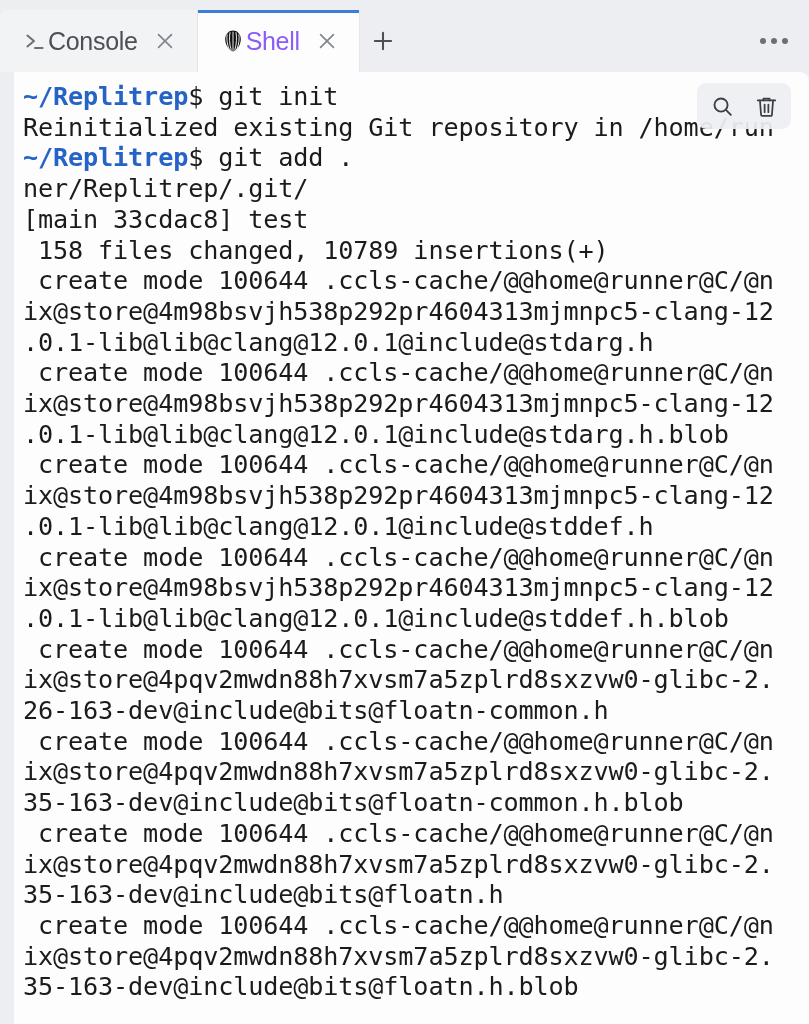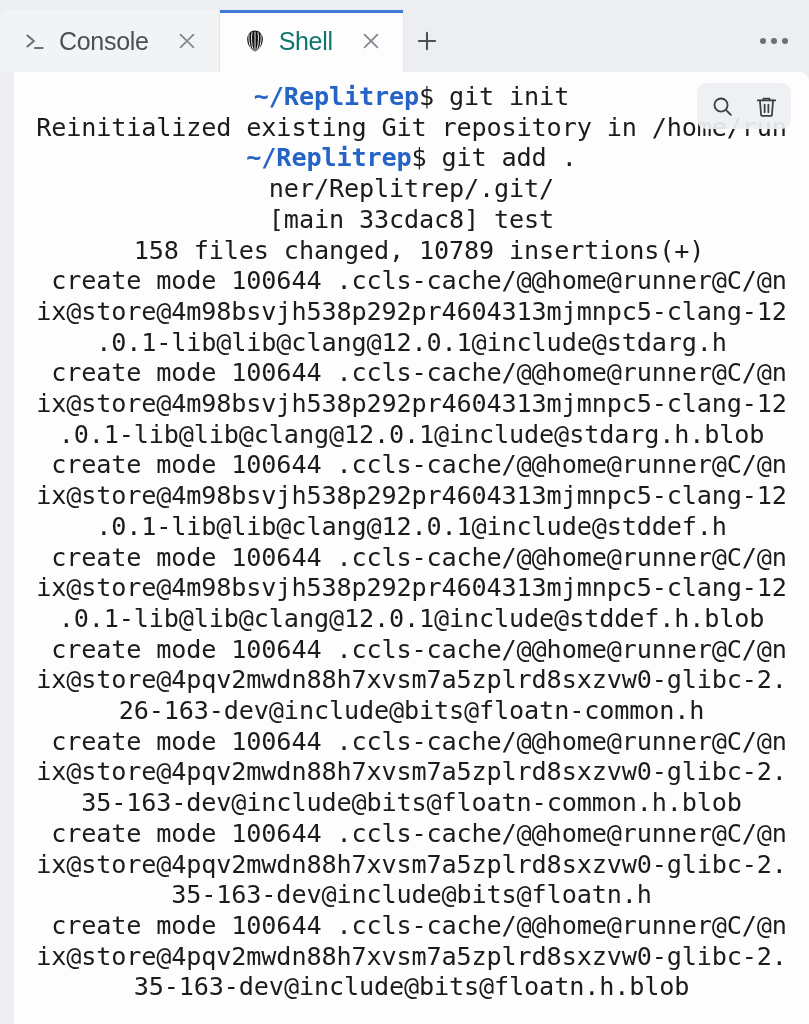--- a/index.html
+++ b/index.html
@@ -36,21 +36,20 @@
     align-items: flex-end;
     height: 72px;
     flex: 1 1 auto;
     min-width: 0;
   }
 
   .tab {
     position: relative;
     display: flex;
     align-items: center;
-    gap: 11px;
     height: 62px;
     padding: 0 17px 0 22px;
     background: #f2f3f5;
     border-right: 1px solid #e2e4e8;
     cursor: pointer;
     user-select: none;
     white-space: nowrap;
   }
 
   .tab.first {
@@ -75,21 +74,21 @@
     align-items: center;
     justify-content: center;
     width: 26px;
     height: 26px;
     flex: none;
   }
 
   .tab-label {
     font-size: 25px;
     letter-spacing: -0.3px;
-    color: #0f766e;
+    color: #8b5cf6;
   }
 
   .tab.inactive .tab-label { color: #4a5056; }
 
   .tab-close {
     display: flex;
     align-items: center;
     justify-content: center;
     width: 30px;
     height: 30px;
@@ -144,21 +143,20 @@
     padding: 10px 9px 0 9px;
   }
 
   .line {
     font-family: "DejaVu Sans Mono", monospace;
     font-size: 25.2px;
     line-height: 30.7px;
     color: #1b1b1b;
     white-space: pre;
     letter-spacing: -0.15px;
-    text-align: center;
   }
 
   .prompt {
     color: #2563c7;
     font-weight: bold;
   }
 
   
   .term-actions {
     position: absolute;

